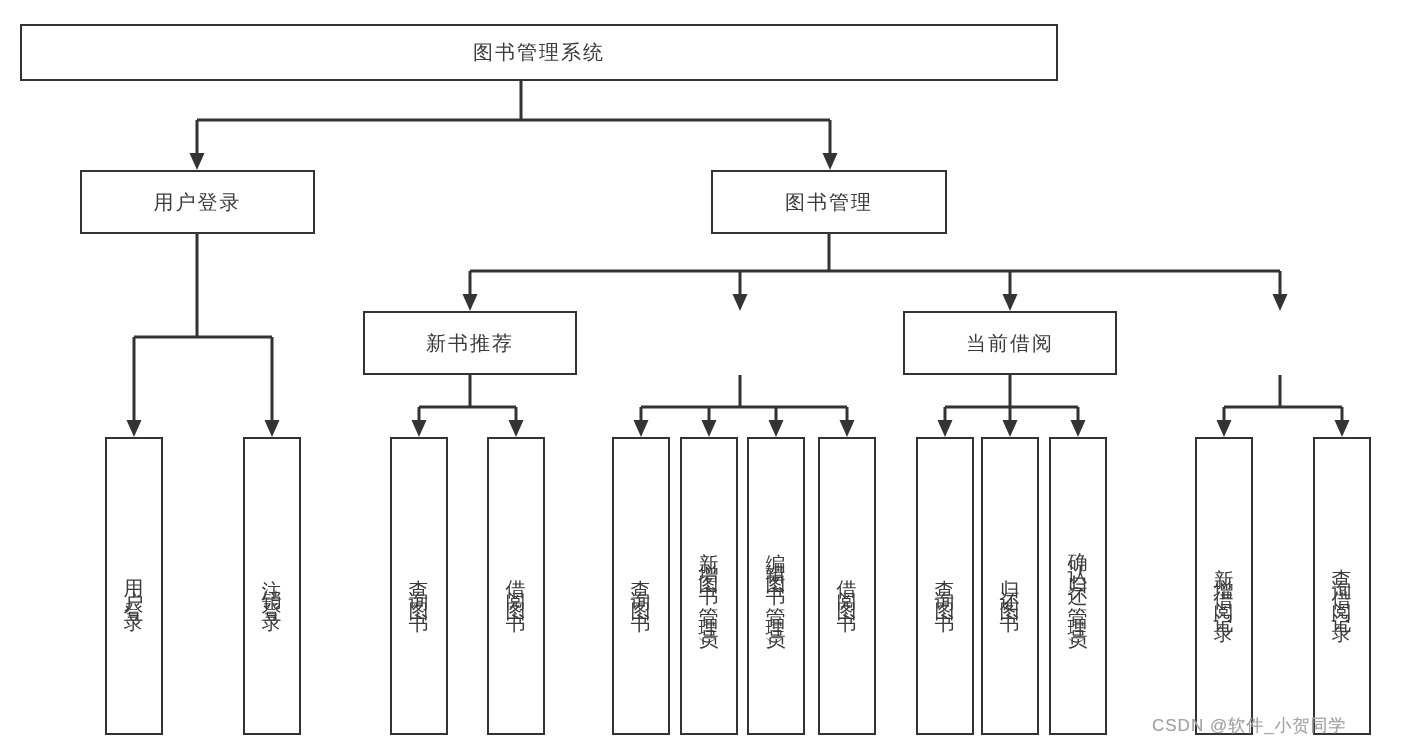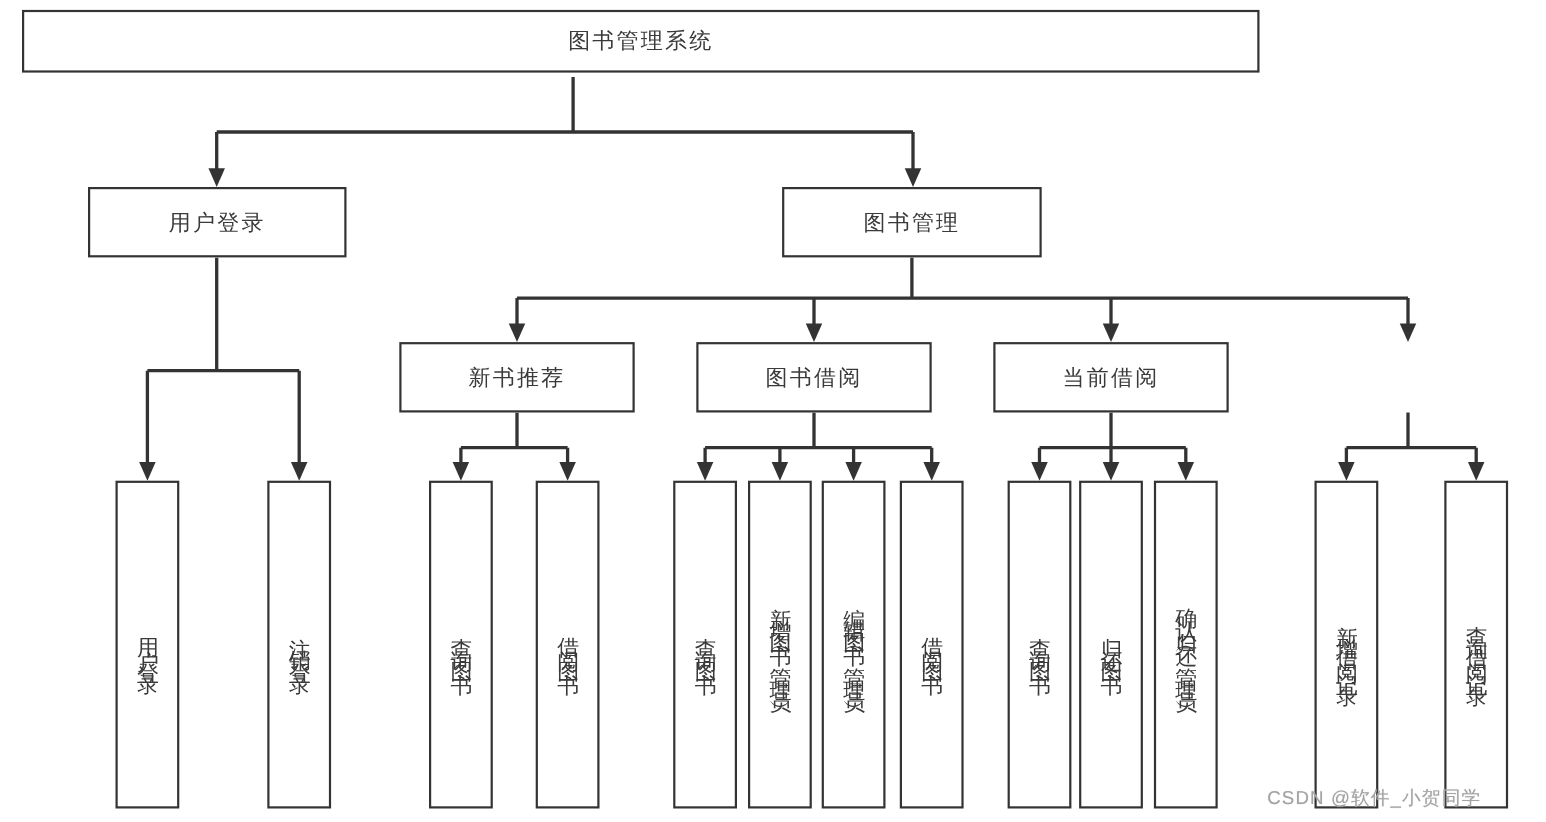--- a/index.html
+++ b/index.html
@@ -82,27 +82,26 @@
     <path d="M1010 375 V407 M945 407 H1078 M945 407 V421 M1010 407 V421 M1078 407 V421" stroke="#333333" stroke-width="3" fill="none"></path>
     <polygon points="937.5,420 952.5,420 945,437" fill="#333333"></polygon>
     <polygon points="1002.5,420 1017.5,420 1010,437" fill="#333333"></polygon>
     <polygon points="1070.5,420 1085.5,420 1078,437" fill="#333333"></polygon>
 
     <path d="M1280 375 V407 M1224 407 H1342 M1224 407 V421 M1342 407 V421" stroke="#333333" stroke-width="3" fill="none"></path>
     <polygon points="1216.5,420 1231.5,420 1224,437" fill="#333333"></polygon>
     <polygon points="1334.5,420 1349.5,420 1342,437" fill="#333333"></polygon>
   </svg>
 
-  <div class="node" style="left:20px; top:9px; width:1125px; height:57px;">图书管理系统</div>
+  <div class="node" style="left:20px; top:24px; width:1038px; height:57px;">图书管理系统</div>
 
   <div class="node" style="left:80px; top:170px; width:235px; height:64px;">用户登录</div>
   <div class="node" style="left:363px; top:311px; width:214px; height:64px;">新书推荐</div>
 
   <div class="node" style="left:711px; top:170px; width:236px; height:64px;">图书管理</div>
-  <div class="node" style="left:633px; top:311px; width:214px; height:64px;">图书借阅</div>
   <div class="node" style="left:903px; top:311px; width:214px; height:64px;">当前借阅</div>
 
   <div class="node leaf" style="left:105px; top:437px; width:58px; height:298px;">用户登录</div>
   <div class="node leaf" style="left:243px; top:437px; width:58px; height:298px;">注销登录</div>
 
   <div class="node leaf" style="left:390px; top:437px; width:58px; height:298px;">查询图书</div>
   <div class="node leaf" style="left:487px; top:437px; width:58px; height:298px;">借阅图书</div>
 
   <div class="node leaf" style="left:612px; top:437px; width:58px; height:298px;">查询图书</div>
   <div class="node leaf" style="left:680px; top:437px; width:58px; height:298px;">新增图书（管理员）</div>

